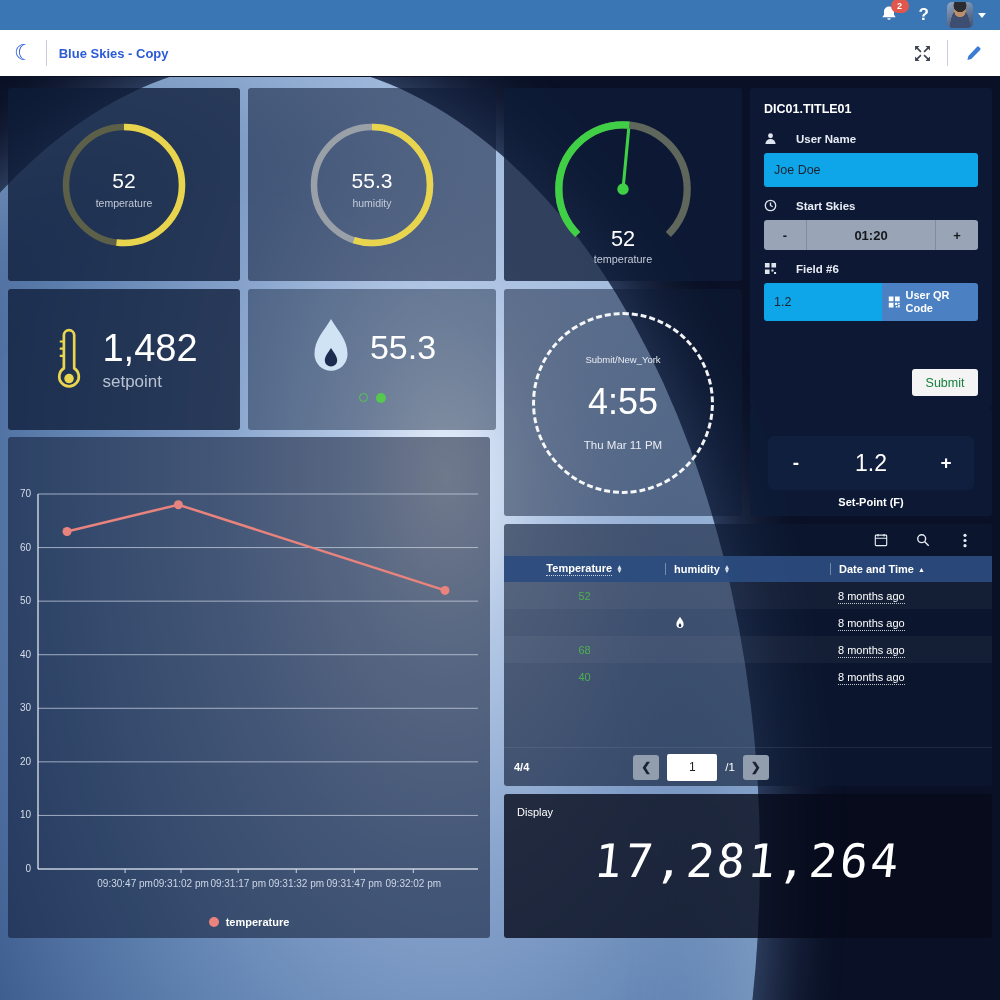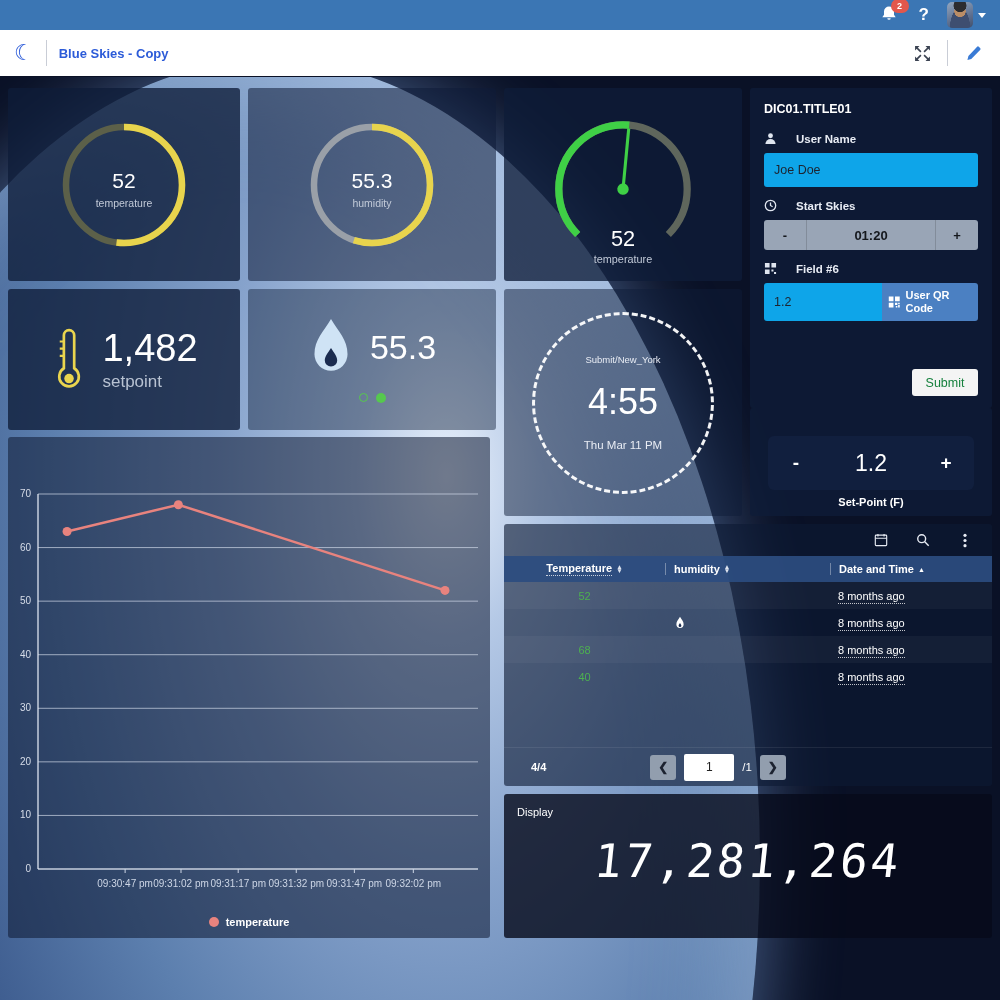--- a/index.html
+++ b/index.html
@@ -100,21 +100,21 @@
   .dotted{border-bottom:1px dotted rgba(255,255,255,0.75);padding-bottom:1px;}
   .sort{display:flex;flex-direction:column;line-height:0.55;font-size:6.5px;color:#dfe5f0;}
   .sort-up{font-size:7px;color:#fff;}
   .t-body{flex:1;}
   .trow{display:flex;height:27px;align-items:center;font-size:11px;}
   .trow:nth-child(odd){background:rgba(255,255,255,0.04);}
   .tcell{box-sizing:border-box;}
   .c1{width:161px;text-align:center;color:#4db050;}
   .c2{width:165px;padding-left:10px;}
   .c3{flex:1;padding-left:8px;color:#fff;}
-  .t-foot{height:38px;border-top:1px solid rgba(255,255,255,0.08);display:flex;align-items:center;padding:0 27px;gap:8px;}
+  .t-foot{height:38px;border-top:1px solid rgba(255,255,255,0.08);display:flex;align-items:center;padding:0 10px;gap:8px;}
   .count{font-size:11px;font-weight:bold;color:#fff;margin-right:96px;}
   .pg-btn{width:26px;height:25px;background:#929eae;border:none;border-radius:3px;color:#1c2230;
     font-size:12px;font-weight:bold;cursor:pointer;display:flex;align-items:center;justify-content:center;}
   .pg-input{width:46px;height:25px;background:#fff;border:none;border-radius:2px;text-align:center;
     color:#222;font-size:12px;font-family:"Liberation Sans",sans-serif;}
   .pg-total{font-size:11.5px;color:#fff;}
   
   .disp-label{position:absolute;top:12px;left:13px;font-size:11px;color:#fff;}
   .seg{margin-top:40px;text-align:center;font-family:"DejaVu Sans Mono",monospace;font-size:46px;
     letter-spacing:3px;color:#fff;transform:skewX(-6deg);}

